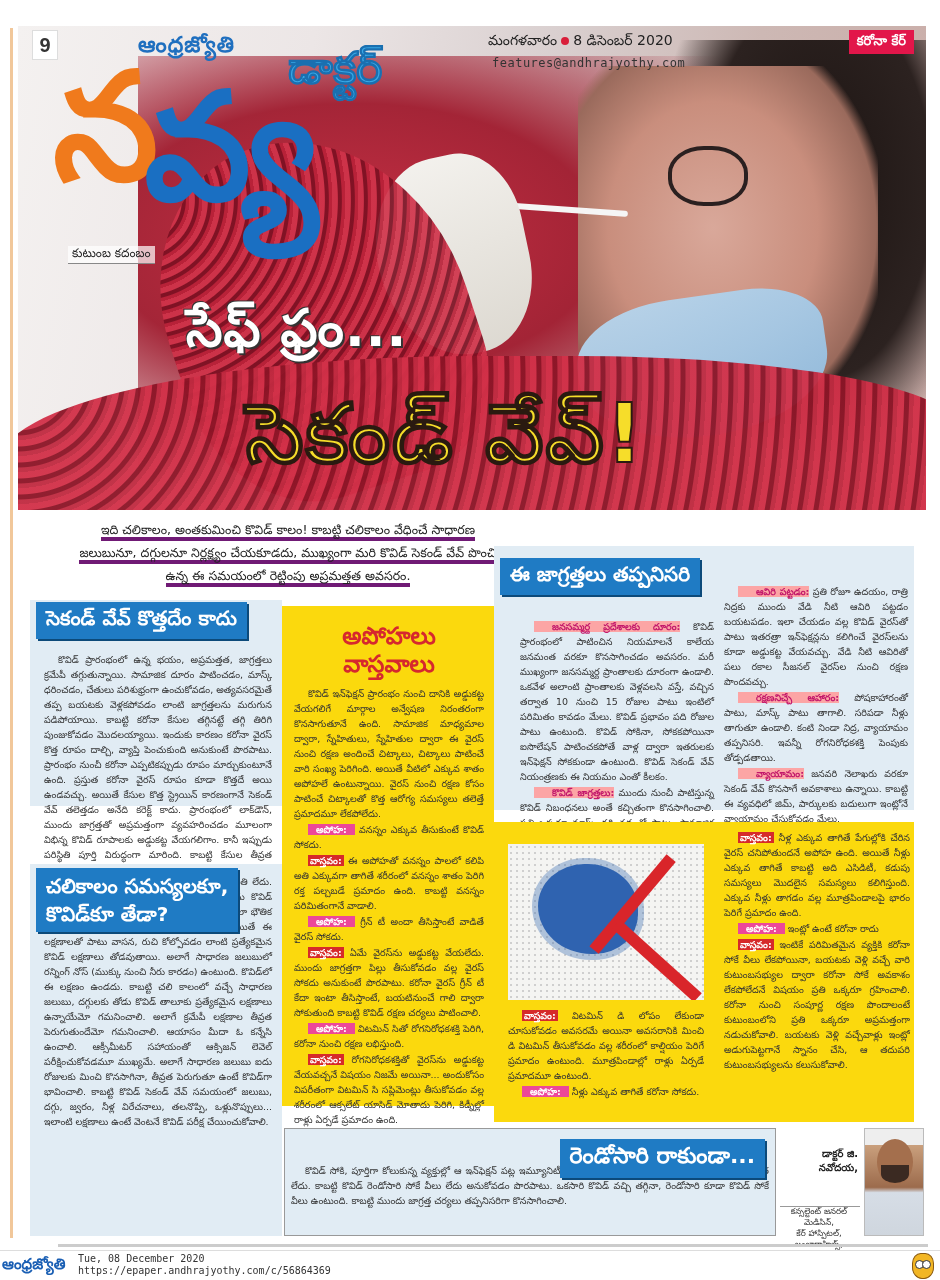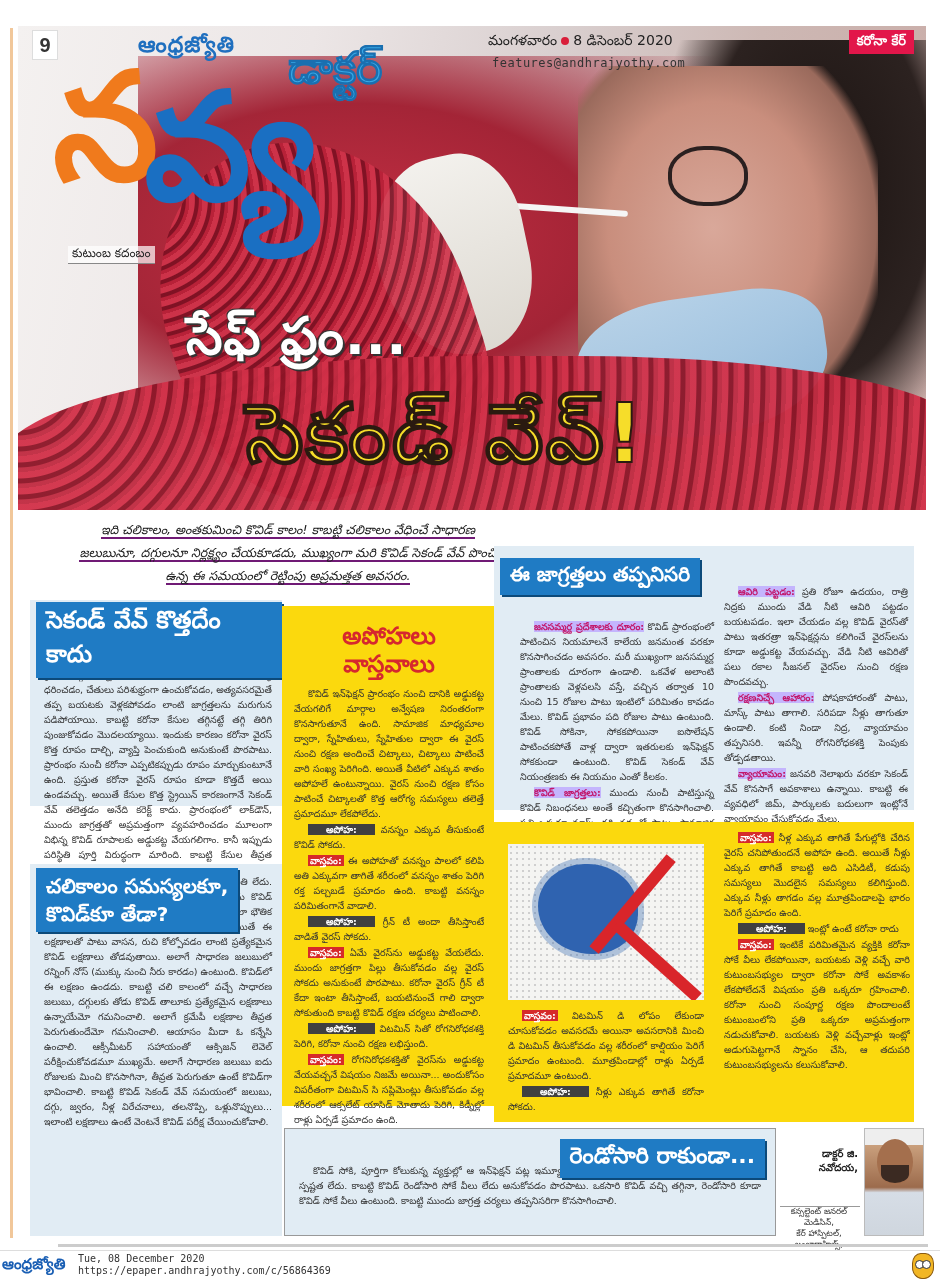--- a/index.html
+++ b/index.html
@@ -38,41 +38,41 @@
   .navya-big .n1 { color: #f07a1c; }
   .navya-big .n2 { color: #1a6fc2; position: relative; left: -14px; top: 20px; }
   .tagline { position: absolute; left: 50px; top: 220px; font: 12px "DejaVu Sans", sans-serif; color: #222; background: rgba(255,255,255,.7); padding: 0 4px; border-bottom: 1px solid #888; }
   .doctor-logo { position: absolute; left: 270px; top: 16px; font: bold 44px "DejaVu Sans", sans-serif; color: #38a8e6;
           -webkit-text-stroke: 1px #1a6fb0; }
   .date-line { position: absolute; left: 470px; top: 6px; font: 14px "DejaVu Sans", sans-serif; color: #222; }
   .date-line .dot { display: inline-block; width: 8px; height: 8px; border-radius: 50%; background: #d91e3a; margin: 0 4px; vertical-align: middle; }
   .email { position: absolute; left: 474px; top: 30px; font: 12px "DejaVu Sans Mono", monospace; color: #333; letter-spacing: .5px; }
   .section-tag { position: absolute; right: 12px; top: 4px; background: #e2164a; color: #fff; font: bold 13px "DejaVu Sans", sans-serif; padding: 3px 8px; }
 
-  .headline-1 { position: absolute; left: 168px; top: 280px; font: bold 52px "DejaVu Sans", sans-serif; color: #fff;
+  .headline-1 { position: absolute; left: 168px; top: 272px; font: bold 52px "DejaVu Sans", sans-serif; color: #fff;
           text-shadow: 2px 2px 0 #333, -1px -1px 0 #333; letter-spacing: 1px; text-align: center; }
   .headline-2 { position: absolute; left: 228px; top: 360px; font: bold 82px "DejaVu Sans", sans-serif; color: #f6dd2a;
           -webkit-text-stroke: 2px #2a1a10; letter-spacing: 2px; }
 
   
   .intro { position: absolute; left: 60px; top: 492px; width: 420px; font: 12.5px "DejaVu Sans", sans-serif; line-height: 23px; text-align: center; color: #222; }
-  .intro span { border-bottom: 2px solid #701a75; font-style: italic; }
+  .intro span { border-bottom: 4px solid #701a75; }
 
   
   .panel-blue { background: #e1ecf4; }
   .panel-yellow { background: #fbd90d; }
   .tag-head { background: #1f7bc4; color: #fff; font: bold 20px "DejaVu Sans", sans-serif; padding: 4px 10px; display: inline-block; box-shadow: 2px 2px 0 #0c4a7a; }
   .body-text { font: 9.5px "DejaVu Sans", sans-serif; line-height: 15px; color: #333; text-align: justify; }
   .body-text p { text-indent: 14px; margin-bottom: 1px; }
-  .kw-pink { color: #c2186b; font-weight: bold; background: #c4b5fd; }
+  .kw-pink { color: #c2186b; font-weight: bold; background: #fca5a5; padding-left: 18px; }
   .kw-red { color: #fff; font-weight: bold; background: #d62a2a; padding: 0 2px; }
-  .kw-green { color: #fff; font-weight: bold; background: #404040; padding: 0 18px; }
+  .kw-green { color: #fff; font-weight: bold; background: #ec4899; padding: 0 8px; }
 
   .col-left-1 { position: absolute; left: 12px; top: 574px; width: 252px; height: 206px; padding: 10px 10px 8px 14px; }
-  .col-left-1 .tag-head { position: absolute; left: 6px; top: 2px; font-size: 24px; }
+  .col-left-1 .tag-head { position: absolute; left: 6px; top: 2px; font-size: 20px; }
   .col-left-1 .body-text { margin-top: 42px; }
 
   .col-left-2 { position: absolute; left: 12px; top: 838px; width: 252px; height: 372px; padding: 10px 10px 8px 14px; }
   .col-left-2 .tag-head { position: absolute; left: 6px; top: 4px; font-size: 20px; line-height: 28px; }
   .col-left-2 .body-text { }
 
   .col-mid { position: absolute; left: 264px; top: 580px; width: 212px; height: 500px; padding: 16px 10px 8px 12px; }
   .mid-head { color: #d6282e; font: bold 24px "DejaVu Sans", sans-serif; text-align: center; line-height: 28px; margin-bottom: 8px; }
 
   .col-right-blue { position: absolute; left: 476px; top: 520px; width: 420px; height: 264px; padding: 8px; }
@@ -82,21 +82,21 @@
 
   .col-right-yellow { position: absolute; left: 476px; top: 796px; width: 420px; height: 300px; padding: 8px; }
   .virus-pic { position: absolute; left: 14px; top: 22px; width: 196px; height: 156px; background: #f4f4f2; overflow: hidden;
           background-image: radial-gradient(#cfcfcf 1px, transparent 1.5px); background-size: 6px 6px; }
   .virus-pic .blob { position: absolute; left: 30px; top: 20px; width: 100px; height: 90px; background: #2f63b0; border-radius: 48% 52% 45% 55%; box-shadow: 0 0 0 6px rgba(47,99,176,.35); }
   .virus-pic .arm1 { position: absolute; left: 86px; top: 100px; width: 120px; height: 12px; background: #d9252a; transform: rotate(-50deg); transform-origin: left center; }
   .virus-pic .arm2 { position: absolute; left: 108px; top: 74px; width: 110px; height: 12px; background: #d9252a; transform: rotate(42deg); transform-origin: left center; }
   .col-right-yellow .sub-c { position: absolute; left: 14px; top: 186px; width: 196px; }
   .col-right-yellow .sub-d { position: absolute; left: 230px; top: 8px; width: 186px; }
 
-  .col-bottom { position: absolute; left: 266px; top: 1102px; width: 492px; height: 108px; padding: 12px 14px; border: 1px solid #999; }
+  .col-bottom { position: absolute; left: 266px; top: 1102px; width: 492px; height: 108px; padding: 12px 6px; border: 1px solid #999; }
   .col-bottom .tag-head { position: absolute; right: 10px; top: 10px; font-size: 22px; }
   .col-bottom .body-text { margin-top: 0; }
 
   .author { position: absolute; left: 762px; top: 1102px; width: 146px; height: 108px; }
   .author-name { position: absolute; left: 0; top: 20px; width: 78px; text-align: right; font: bold 10px "DejaVu Sans", sans-serif; color: #222; }
   .author-role { position: absolute; left: 0; top: 34px; width: 78px; text-align: center; font: 8.5px "DejaVu Sans", sans-serif; line-height: 11px; color: #333; margin-top: 44px; }
   .author-rule { position: absolute; left: 0; top: 78px; width: 80px; height: 1px; background: #999; }
   .author-photo { position: absolute; left: 84px; top: 0; width: 60px; height: 108px; border: 1px solid #bbb;
           background: linear-gradient(180deg, #eee 0%, #eee 15%, #caa07d 15%, #9c6b4c 55%, #d6dde6 60%, #cfd6de 100%); }
   .author-photo .head { position: absolute; left: 12px; top: 10px; width: 36px; height: 46px; border-radius: 50%; background: #a46f4d; }

